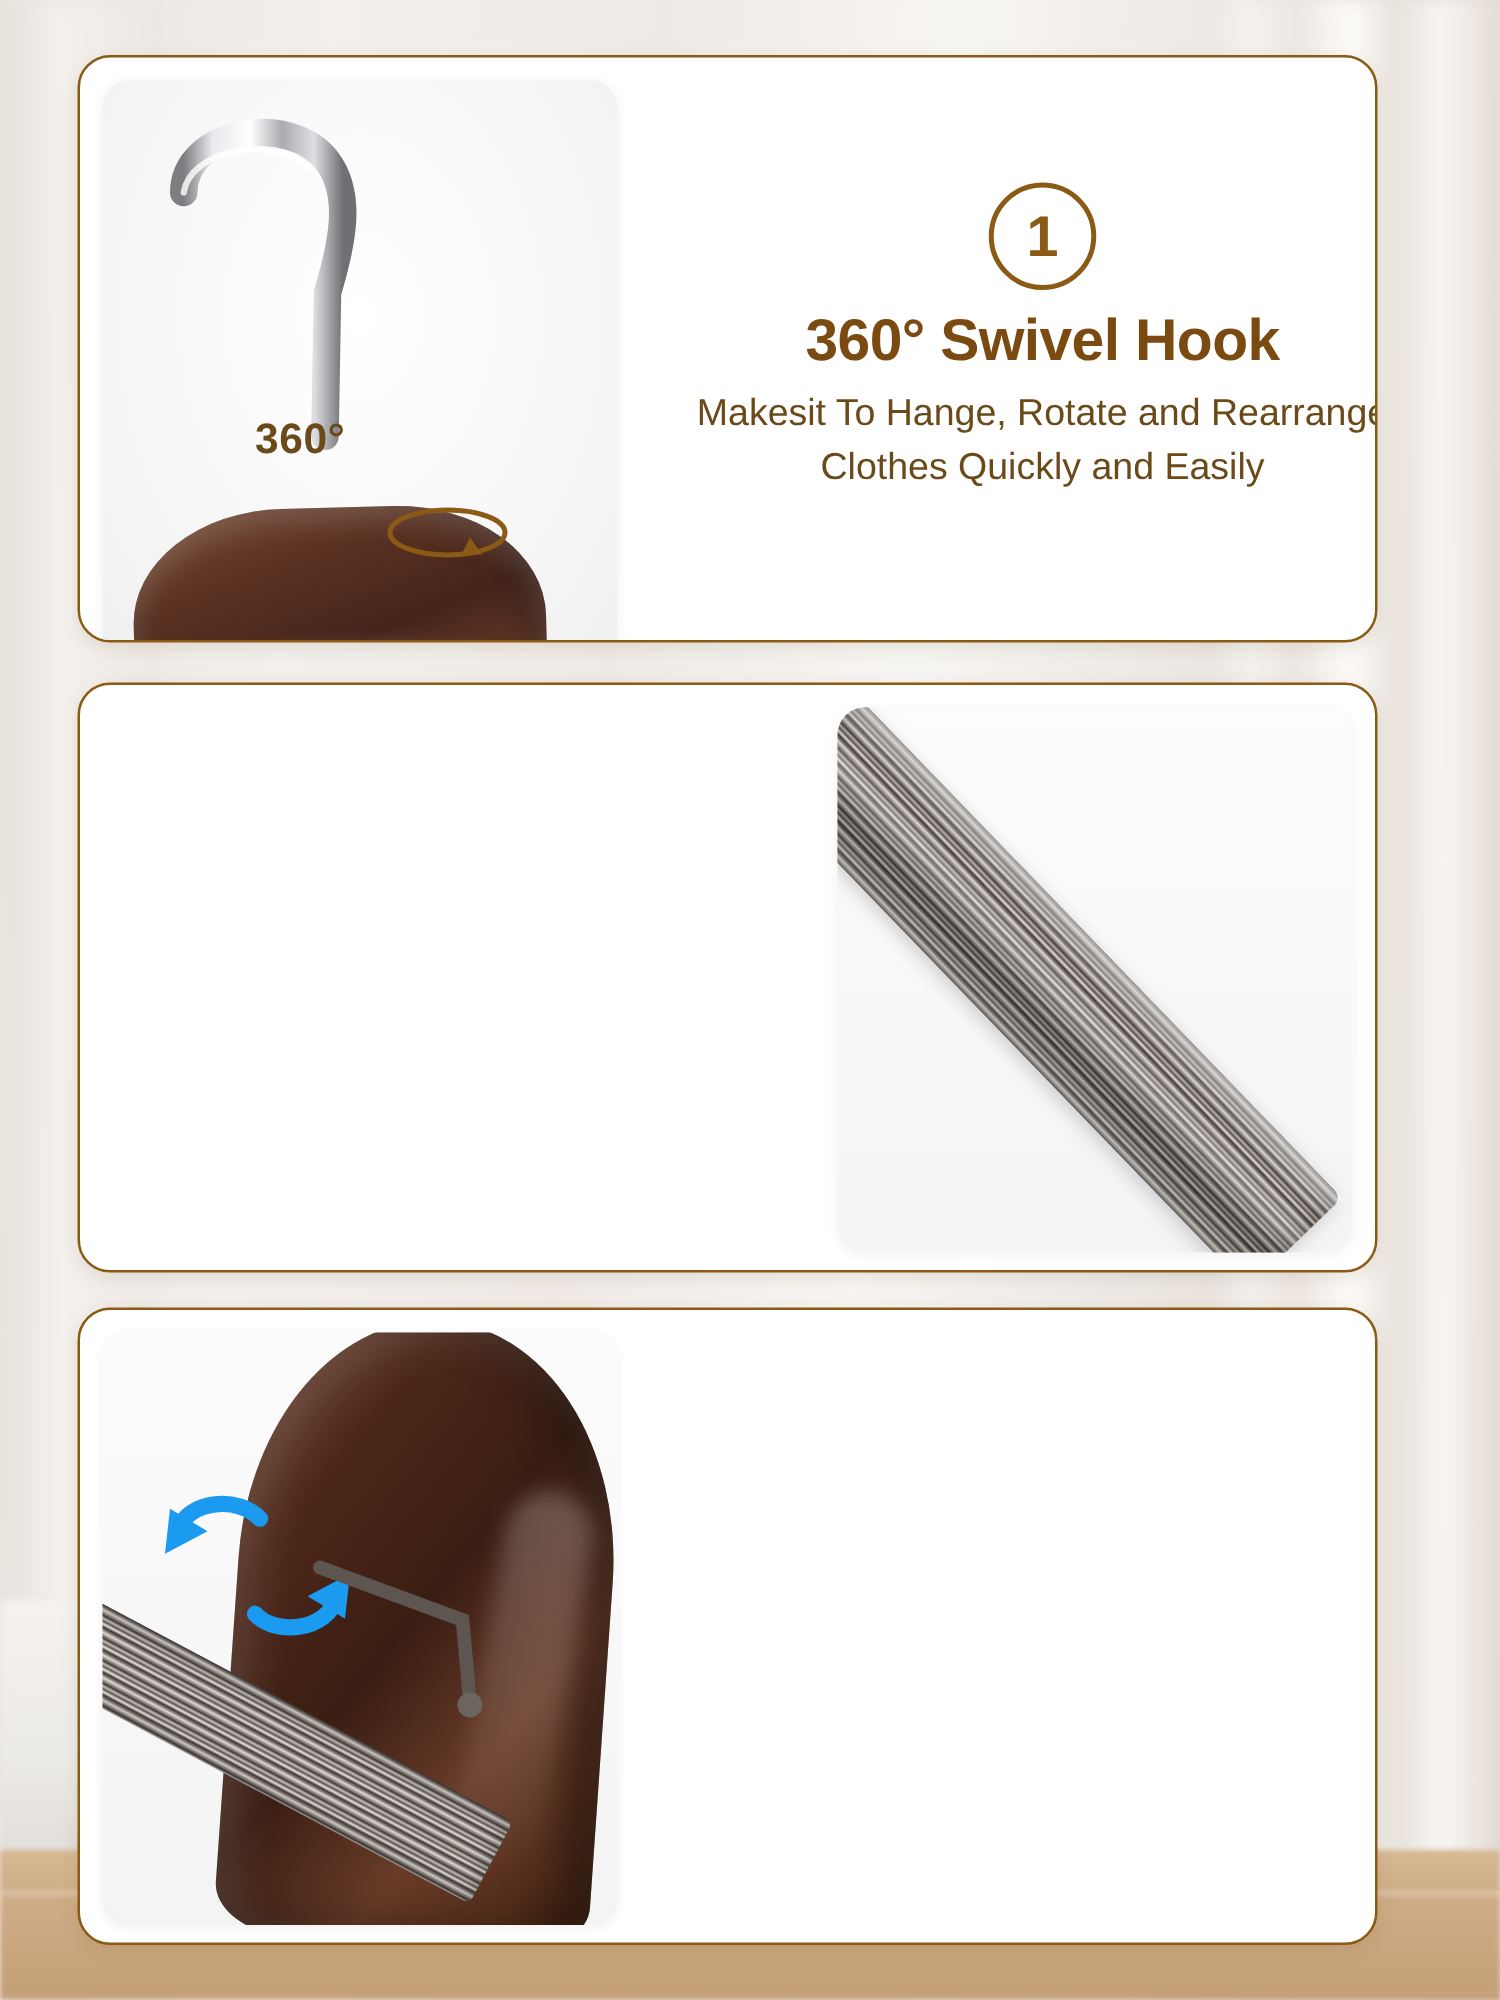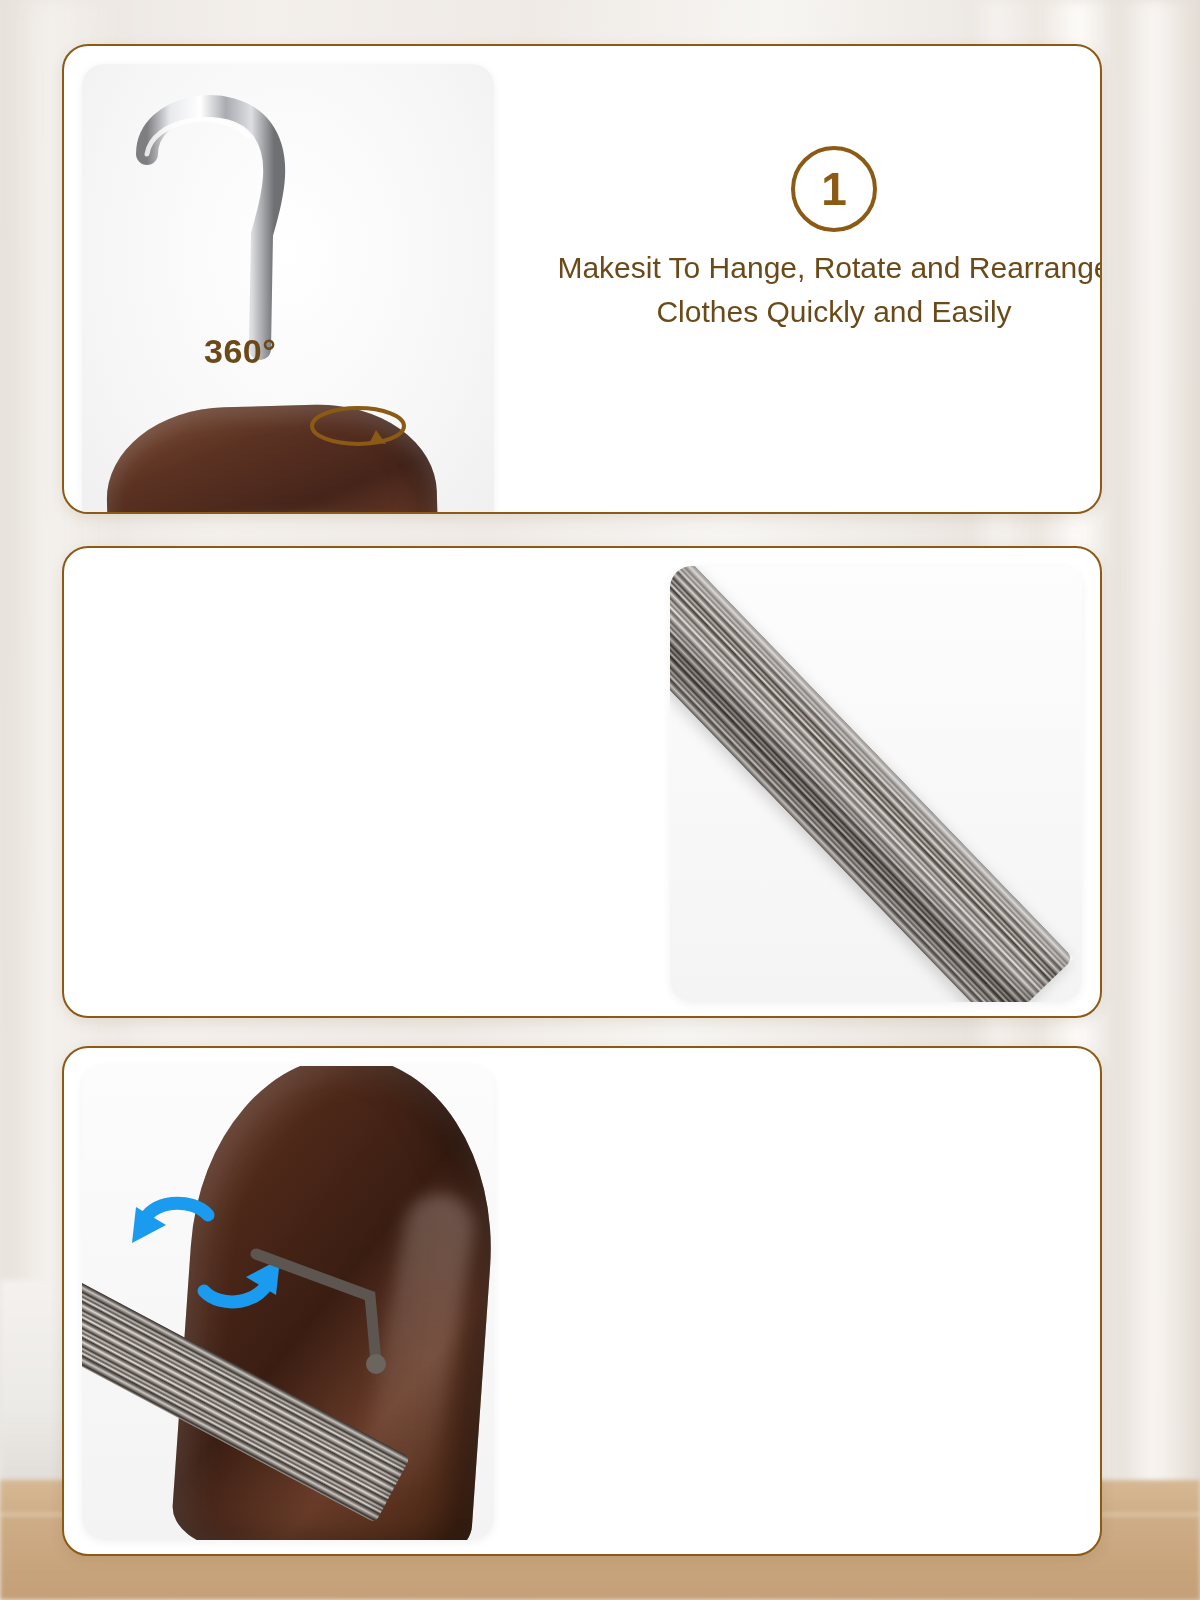--- a/index.html
+++ b/index.html
@@ -253,20 +253,21 @@
         <svg style="position:absolute;left:218px;top:330px" width="120" height="70" viewBox="0 0 120 70">
           <ellipse cx="58" cy="32" rx="46" ry="18" fill="none" stroke="#8B5A15" stroke-width="4"></ellipse>
           <path d="M70 48 L86 50 L76 36 Z" fill="#8B5A15"></path>
         </svg>
         <div class="label-360">360°</div>
       </div>
     </div>
 
     <div class="text-block" id="text-1">
       <div class="num-circle">1</div>
+      <h2 class="headline">360° Swivel Hook</h2>
       <p class="subline">Makesit To Hange, Rotate and Rearrange Clothes  Quickly and Easily</p>
     </div>
   </section>
 
   <section class="card" id="card-2">
 
     <div class="photo" id="photo-2">
       <div class="bar">
         <div class="bar-shine"></div>
       </div>

